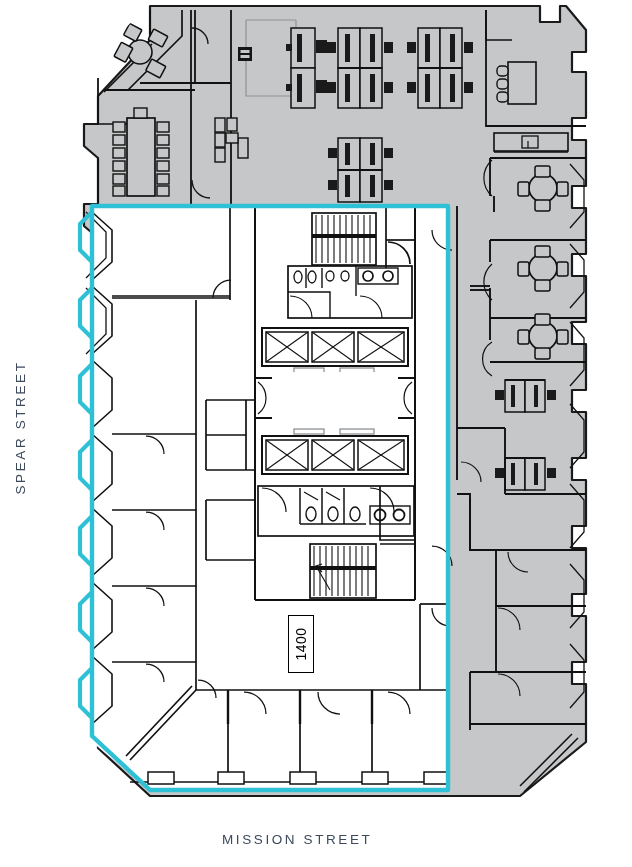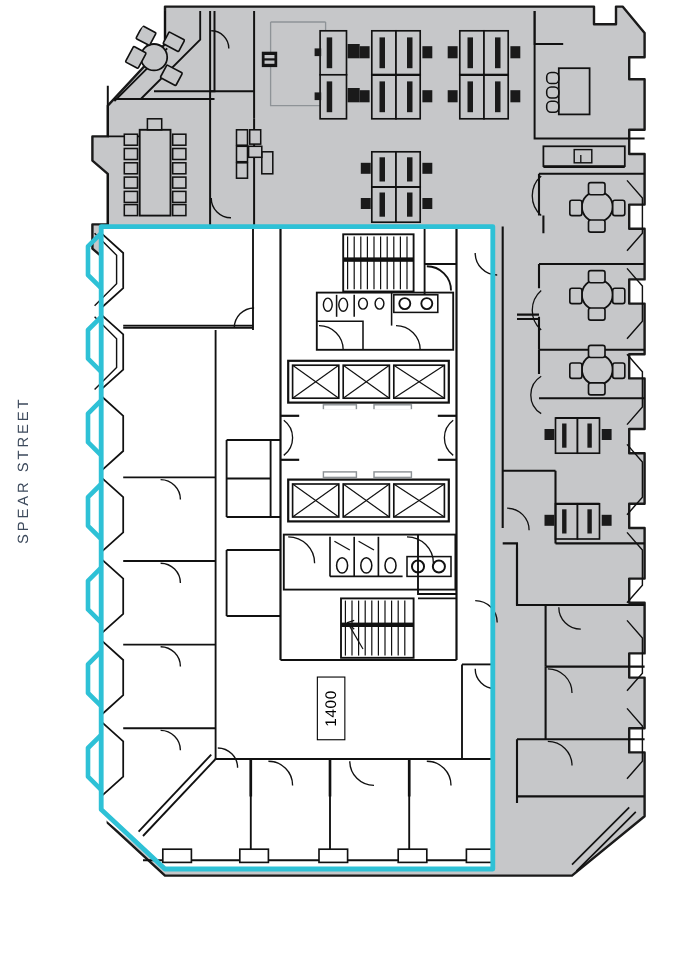--- a/index.html
+++ b/index.html
@@ -608,18 +608,19 @@
       <path d="M92,440 L80,452 L80,478 L92,490"></path>
       <path d="M92,516 L80,528 L80,554 L92,566"></path>
       <path d="M92,592 L80,604 L80,630 L92,642"></path>
       <path d="M92,668 L80,680 L80,706 L92,718"></path>
     </g>
 
   </svg>
 
   <div class="street-label" id="spear-street-label">SPEAR STREET</div>
 
+  <div class="street-label" id="mission-street-label">MISSION STREET</div>
 
   <div id="suite-number-box">
     <span id="suite-number-text">1400</span>
   </div>
 
 </div>
 
 </body></html>

